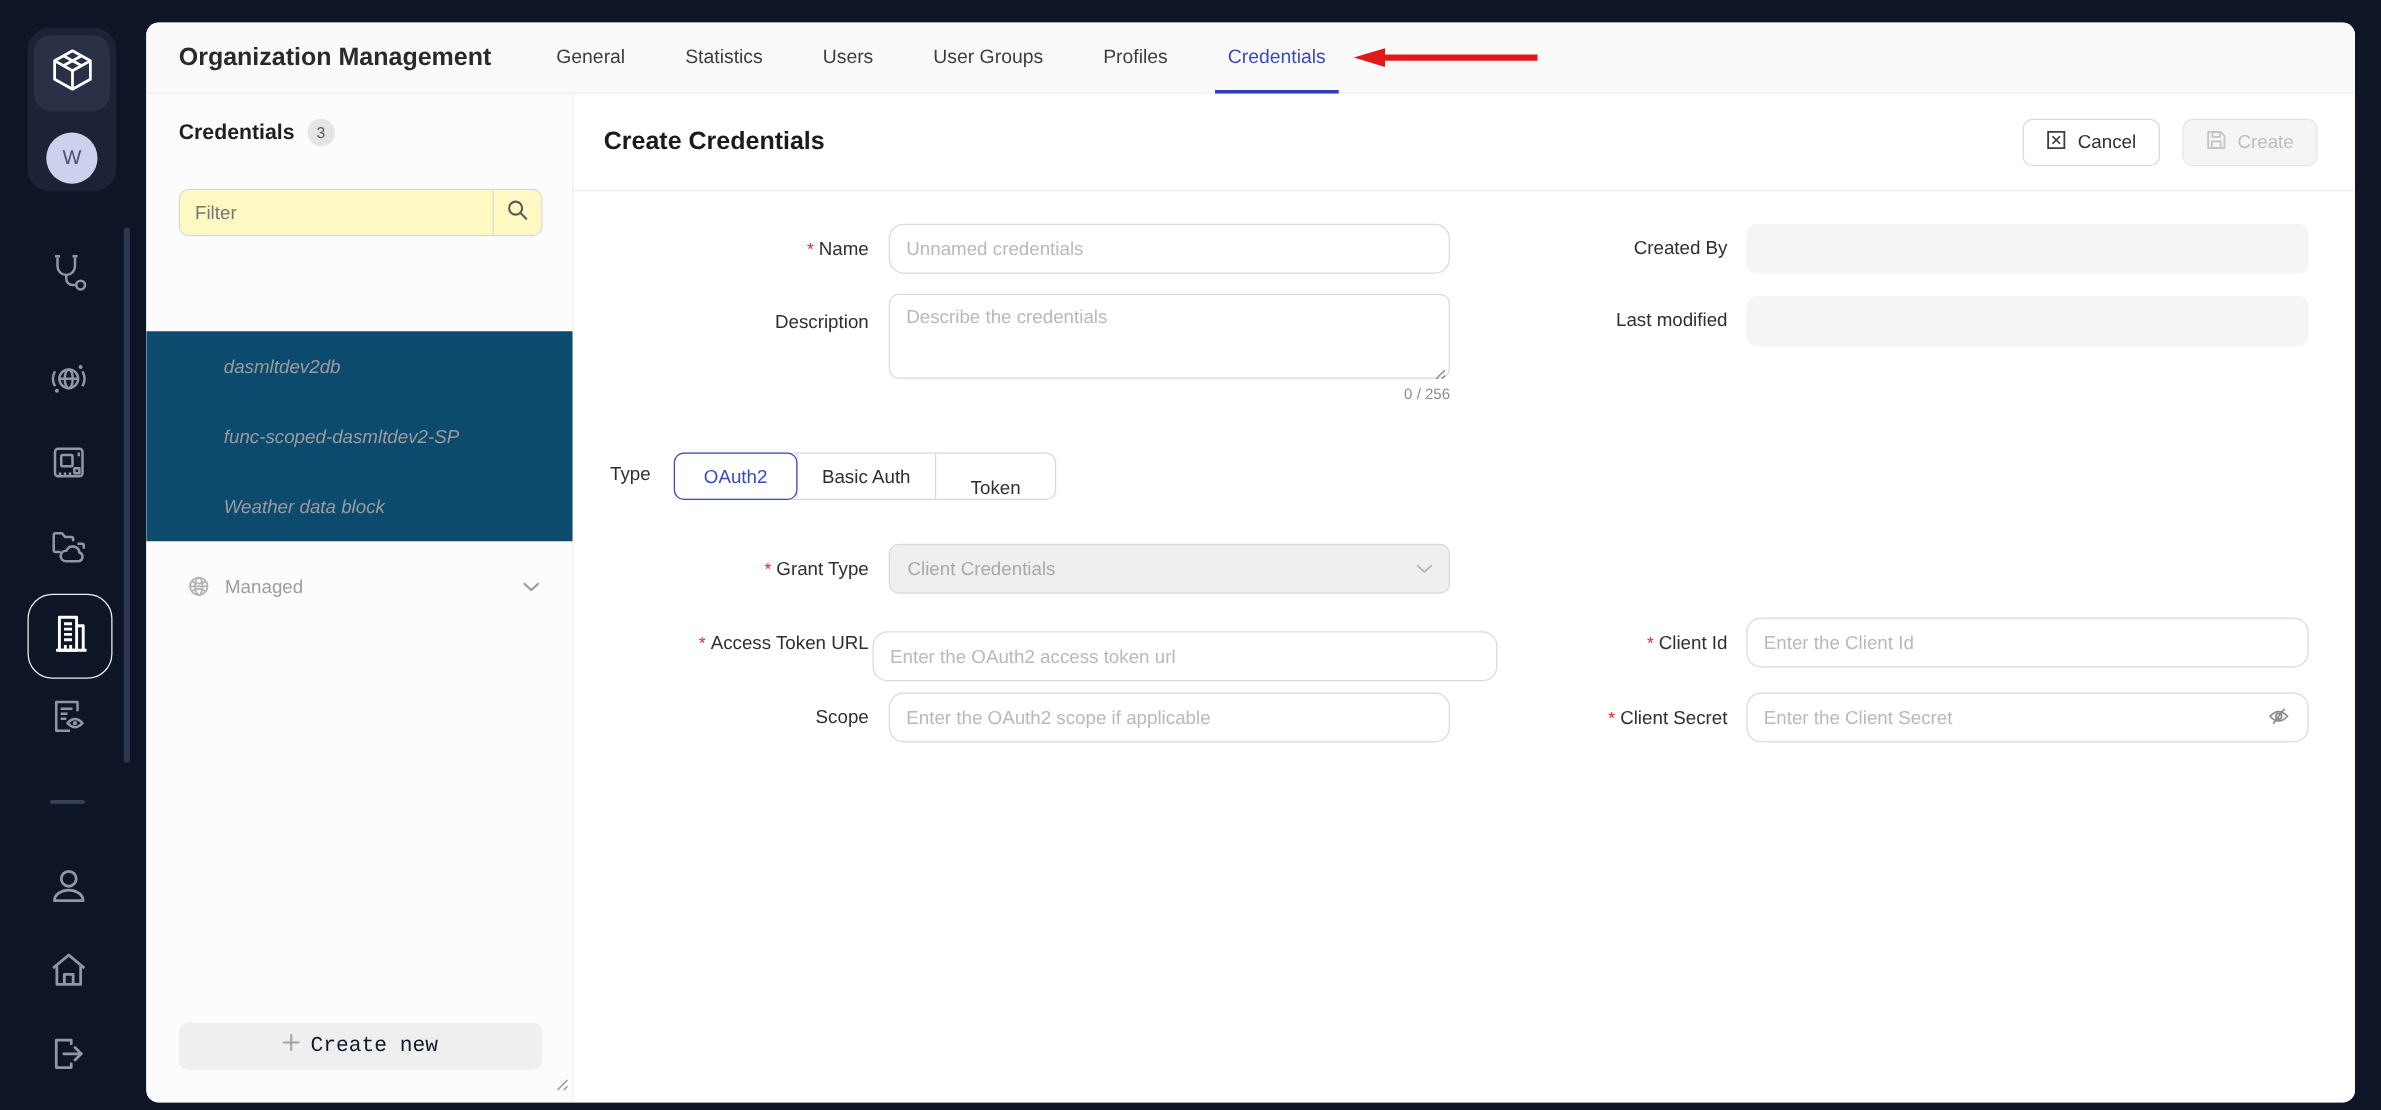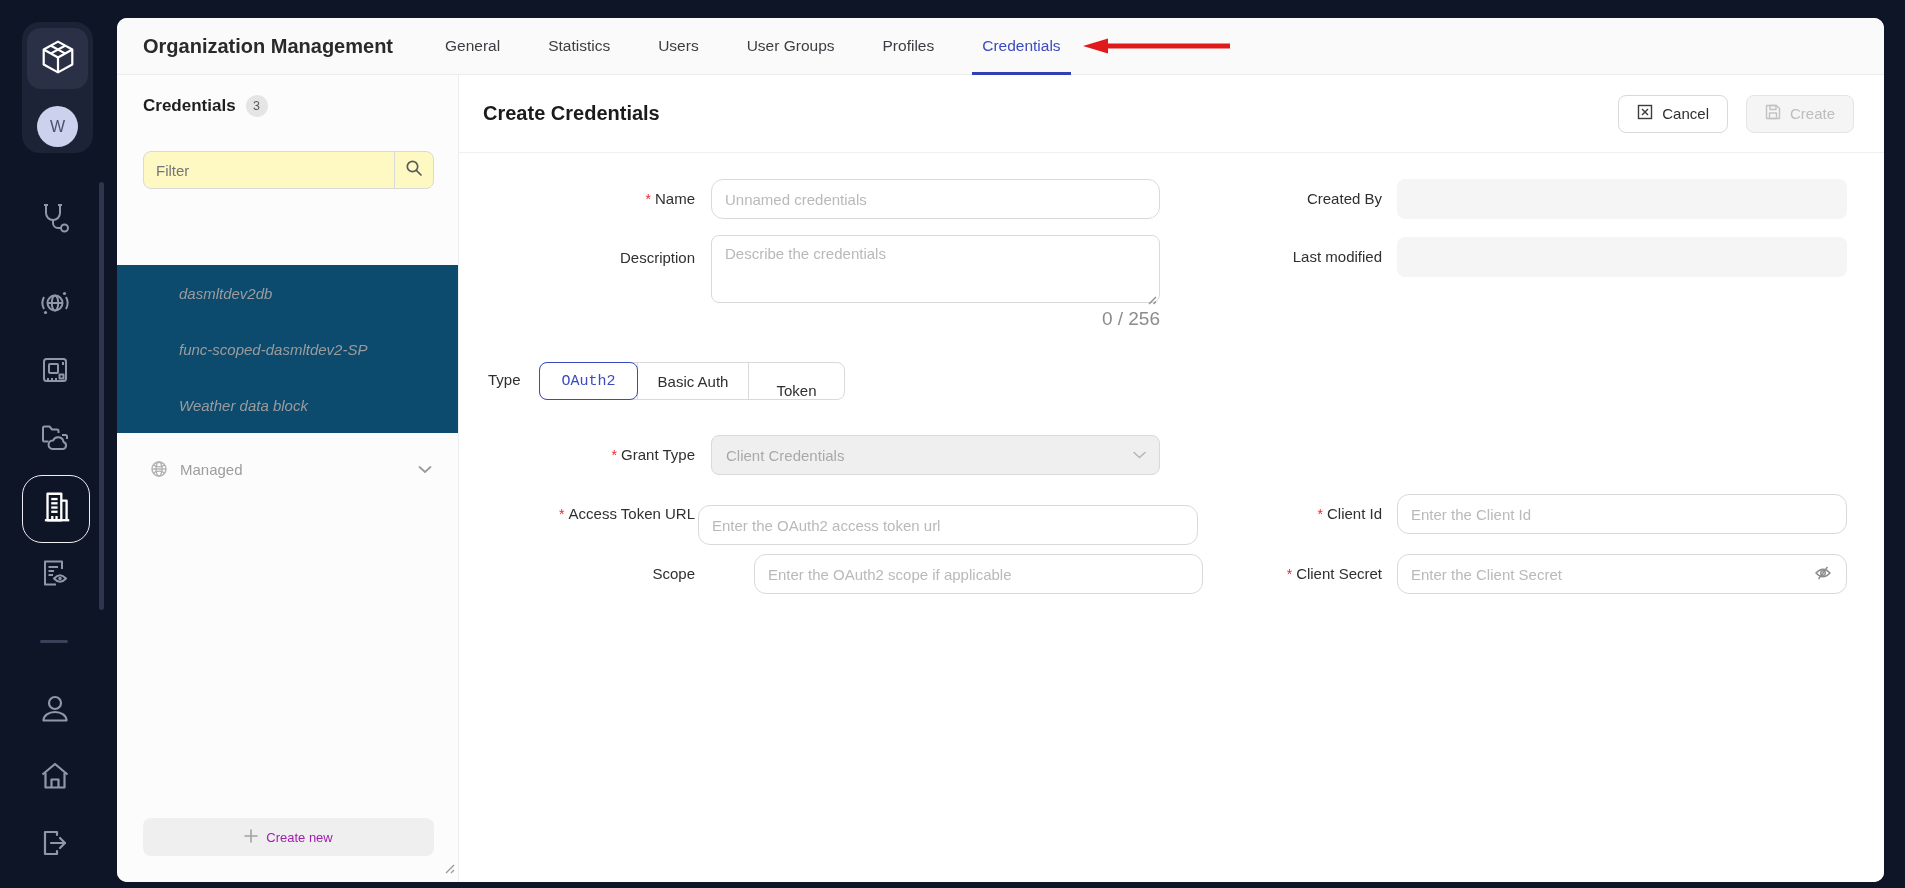--- a/index.html
+++ b/index.html
@@ -36,46 +36,46 @@
   .filter{position:absolute;top:76px;left:26px;width:291px;height:38px;border:1px solid #d9d9d9;border-radius:8px;background:#fef9c3;display:flex;box-sizing:border-box;overflow:hidden;}
   .filter input{flex:1;border:none;outline:none;padding:0 12px;font-size:15px;color:#333;font-family:inherit;background:transparent;}
   .filter input::placeholder{color:#767676;}
   .filter-addon{width:38px;border-left:1px solid #d9d9d9;display:flex;align-items:center;justify-content:center;}
   .tree-head{position:absolute;left:0;right:0;height:34px;display:flex;align-items:center;}
   .tree-head .ticon{margin-left:33px;display:flex;}
   .tree-head .tlabel{margin-left:12px;font-size:15px;color:#9d9d9d;}
   .tree-head .tchev{position:absolute;right:26px;display:flex;}
   .tree-items{position:absolute;top:190px;left:0;right:0;height:168px;background:#0c4a6e;font-style:italic;}
   .tree-item{height:56px;display:flex;align-items:center;padding-left:62px;font-size:15px;color:#9c9c9c;box-sizing:border-box;}
-  .create-new{position:absolute;top:743px;left:26px;width:291px;height:38px;background:#efefef;border:none;border-radius:8px;display:flex;align-items:center;justify-content:center;gap:8px;color:#a21caf;font-size:13px;font-family:Liberation Sans, sans-serif;}
+  .create-new{position:absolute;top:743px;left:26px;width:291px;height:38px;background:#efefef;border:none;border-radius:8px;display:flex;align-items:center;justify-content:center;gap:8px;color:#0f172a;font-size:17px;font-family:Liberation Mono, monospace;}
   .panel-resize{position:absolute;right:3px;bottom:4px;}
 
   
   .main{position:absolute;left:342px;top:57px;right:0;bottom:0;background:#ffffff;}
   .main-toolbar{height:78px;border-bottom:1px solid #f0f0f0;display:flex;align-items:center;padding:0 30px 0 24px;box-sizing:border-box;}
   .main-title{font-size:20px;font-weight:700;color:#1b1b1b;}
   .toolbar-spacer{flex:1;}
   .btn{height:38px;padding:0 18px;border-radius:8px;display:flex;align-items:center;gap:9px;font-size:15px;font-family:inherit;box-sizing:border-box;}
   .btn-cancel{border:1px solid #d9d9d9;background:#fff;color:#2f2f2f;}
   .btn-create{border:1px solid #e4e4e4;background:#f5f5f5;color:#bdbdbd;margin-left:18px;}
 
   .form{position:absolute;left:0;top:78px;right:0;bottom:0;}
   .flabel{position:absolute;height:20px;line-height:20px;font-size:15px;color:#2f2f2f;text-align:right;width:220px;white-space:nowrap;}
   .req{color:#f5222d;margin-right:4px;font-size:14px;}
   .finput{position:absolute;height:40px;border:1px solid #d9d9d9;border-radius:12px;font-size:15px;color:#333;padding:0 13px;box-sizing:border-box;font-family:inherit;outline:none;background:#fff;}
   .finput::placeholder{color:#b9b9b9;}
   .fdisabled{position:absolute;height:40px;background:#f5f5f5;border-radius:8px;box-sizing:border-box;}
   .ftextarea{position:absolute;border:1px solid #d9d9d9;border-radius:8px;font-size:15px;color:#333;padding:9px 13px;box-sizing:border-box;font-family:inherit;outline:none;resize:none;background:#fff;}
   .ftextarea::placeholder{color:#b9b9b9;}
   .ta-resize{position:absolute;pointer-events:none;}
-  .fcounter{position:absolute;left:252px;top:155px;width:449px;text-align:right;font-size:19px;color:#8c8c8c;}
+  .fcounter{position:absolute;left:252px;top:155px;width:449px;text-align:right;font-size:12px;color:#8c8c8c;}
   .seg{position:absolute;left:80px;top:209px;height:36px;display:flex;border:1px solid #d9d9d9;border-radius:8px;background:#fff;box-sizing:content-box;}
   .seg-opt{display:flex;align-items:center;justify-content:center;font-size:15px;color:#2f2f2f;border-right:1px solid #d9d9d9;position:relative;box-sizing:border-box;}
   .seg-opt:last-child{border-right:none;align-items:flex-end;}
-  .seg-opt.active{color:#3b4bbf;font-family:Liberation Mono, monospace;}
+  .seg-opt.active{color:#3b4bbf;}
   .seg-opt.active::after{content:"";position:absolute;top:-1px;bottom:-1px;left:-1px;right:-1px;border:1px solid #3b4bbf;border-radius:8px;}
   .fselect{position:absolute;height:40px;background:#efefef;border:1px solid #d9d9d9;border-radius:8px;display:flex;align-items:center;padding:0 14px;font-size:15px;color:#a9a9a9;box-sizing:border-box;}
   .fselect .chev{position:absolute;right:13px;display:flex;}
   .eye-btn{position:absolute;display:flex;align-items:center;justify-content:center;width:24px;height:24px;background:transparent;border:none;padding:0;}
 </style>
 </head>
 <body>
 
 <div class="screen">
 
@@ -376,21 +376,21 @@
               </svg>
           </span>
         </div>
 
         <div class="flabel" style="left:16px;top:351px;"><span class="req">*</span><span>Access Token URL</span></div>
         <input class="finput" style="left: 239px; top: 341px; width: 500px; margin-top: 11px;" type="text" placeholder="Enter the OAuth2 access token url">
         <div class="flabel" style="left:703px;top:351px;"><span class="req">*</span><span>Client Id</span></div>
         <input class="finput" style="left: 938px; top: 341px; width: 450px;" type="text" placeholder="Enter the Client Id">
 
         <div class="flabel" style="left:16px;top:411px;">Scope</div>
-        <input class="finput" style="left: 252px; top: 401px; width: 449px; margin-left: 43px;" type="text" placeholder="Enter the OAuth2 scope if applicable">
+        <input class="finput" style="left: 252px; top: 401px; width: 449px;" type="text" placeholder="Enter the OAuth2 scope if applicable">
         <div class="flabel" style="left:703px;top:411px;"><span class="req">*</span><span>Client Secret</span></div>
         <input class="finput" style="left: 938px; top: 401px; width: 450px; padding-right: 42px;" type="password" placeholder="Enter the Client Secret">
         <button class="eye-btn" style="left:1352px;top:409px;">
           <span>
             <svg width="18" height="18" viewBox="0 0 18 18" fill="none" stroke="#8c8c8c" stroke-width="1.4">
               <path d="M2,9 q7,-7.5 14,0 q-7,7.5 -14,0 z"></path>
               <circle cx="9" cy="9" r="2.3"></circle>
               <line x1="13.5" y1="3" x2="4.5" y2="15"></line>
             </svg>
           </span>

